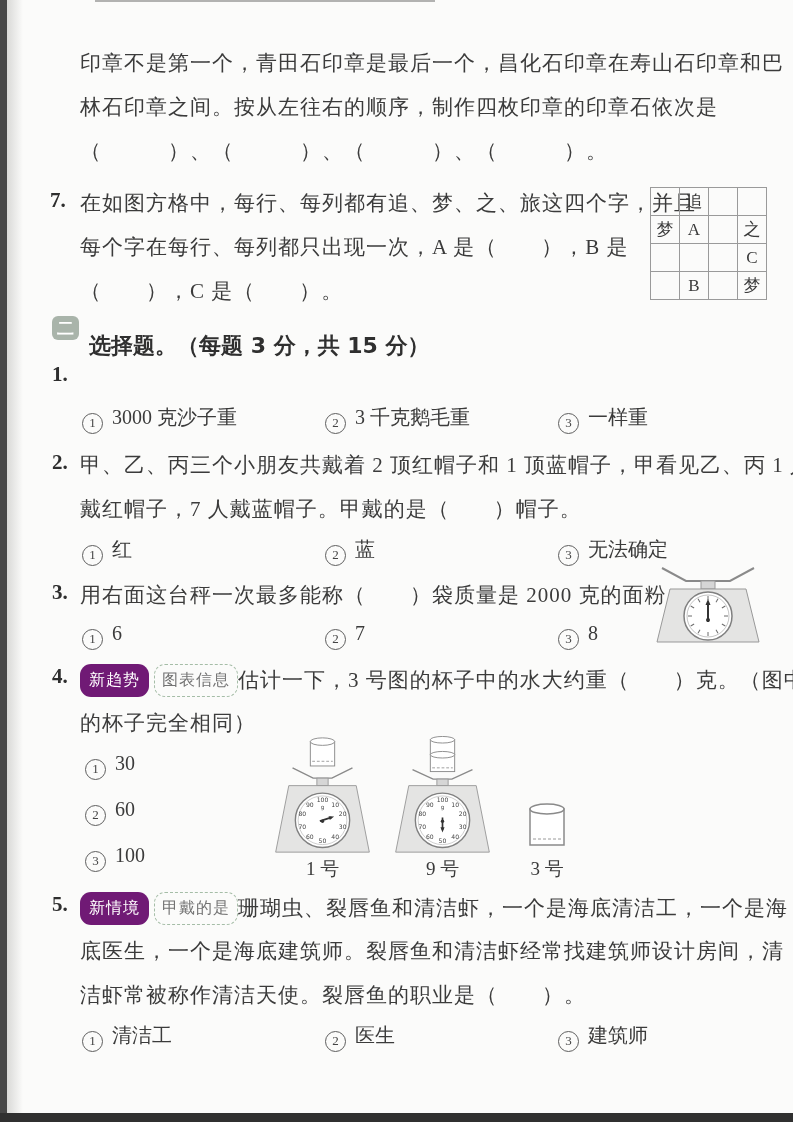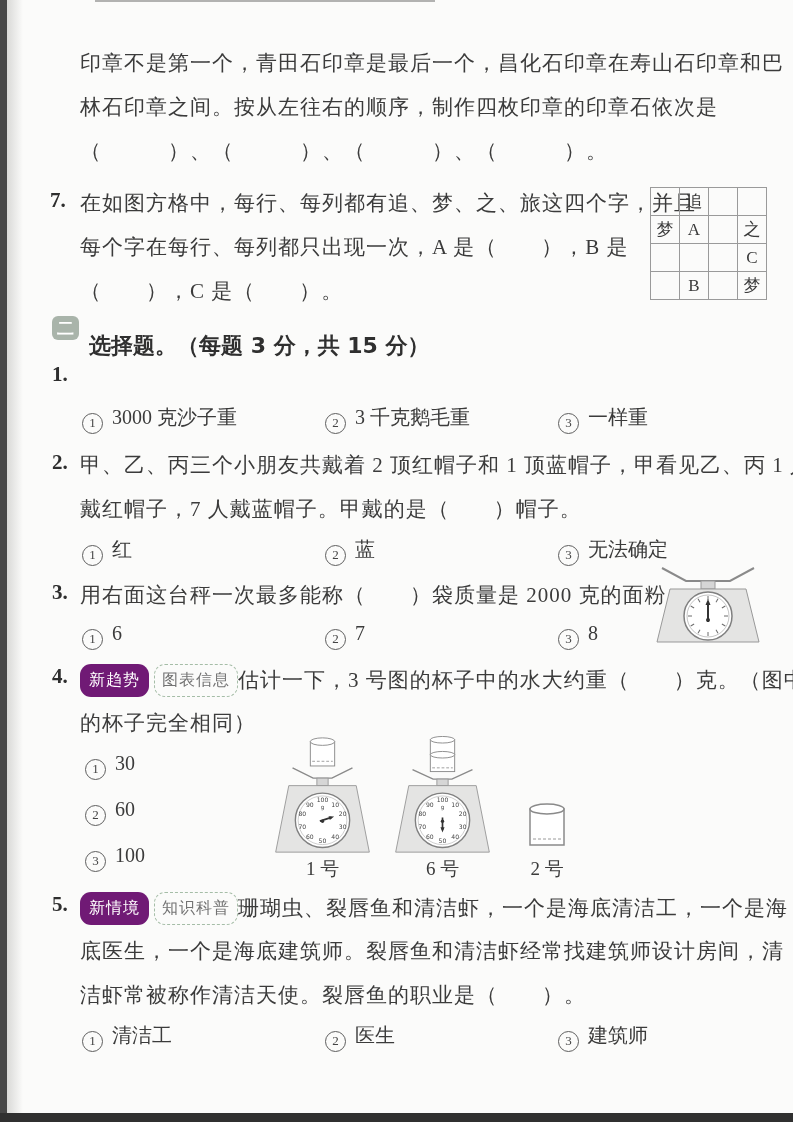--- a/index.html
+++ b/index.html
@@ -206,32 +206,32 @@
     <text x="46.5" y="110" font-size="6.5" text-anchor="middle" fill="#444">60</text>
     <text x="38.5" y="99" font-size="6.5" text-anchor="middle" fill="#444">70</text>
     <text x="38.5" y="85.5" font-size="6.5" text-anchor="middle" fill="#444">80</text>
     <text x="46.5" y="75.5" font-size="6.5" text-anchor="middle" fill="#444">90</text>
     <g transform="rotate(180 60 90)">
       <line x1="60" y1="93" x2="60" y2="80" stroke="#333" stroke-width="1.8"></line>
       <polygon points="60,77 57.8,82.5 62.2,82.5" fill="#333"></polygon>
     </g>
     <circle cx="60" cy="91" r="1.8" fill="#333"></circle>
   </svg>
-  <div class="figlabel" style="left:386px;top:856px;width:113px;">6 号</div>
+  <div class="figlabel" style="left:386px;top:856px;width:113px;">9 号</div>
 
   <svg style="position:absolute;left:524px;top:802px;" width="46" height="48" viewBox="0 0 46 48">
     <rect x="6" y="7" width="34" height="36" fill="#fff" stroke="#8a8a8a" stroke-width="1.5"></rect>
     <ellipse cx="23" cy="7" rx="17" ry="5" fill="#fff" stroke="#8a8a8a" stroke-width="1.5"></ellipse>
     <line x1="9" y1="37" x2="37" y2="37" stroke="#9a9a9a" stroke-dasharray="3 2"></line>
   </svg>
-  <div class="figlabel" style="left:520px;top:856px;width:54px;">2 号</div>
+  <div class="figlabel" style="left:520px;top:856px;width:54px;">3 号</div>
 
   <div class="qnum" style="left:52px;top:892px;">5.</div>
   <div class="tline" style="left:80px;top:892px;">
-    <span class="badge-solid">新情境</span><span class="badge-outline">知识科普</span><span>珊瑚虫、裂唇鱼和清洁虾，一个是海底清洁工，一个是海</span>
+    <span class="badge-solid">新情境</span><span class="badge-outline">甲戴的是</span><span>珊瑚虫、裂唇鱼和清洁虾，一个是海底清洁工，一个是海</span>
   </div>
   <div class="tline" style="left:80px;top:980px;">洁虾常被称作清洁天使。裂唇鱼的职业是（　　）。</div>
   <div class="tline" style="left:80px;top:936px;">底医生，一个是海底建筑师。裂唇鱼和清洁虾经常找建筑师设计房间，清</div>
   <div class="opt" style="left:82px;top:1022px;">
     <span class="circled">1</span><span>清洁工</span>
   </div>
   <div class="opt" style="left:325px;top:1022px;">
     <span class="circled">2</span><span>医生</span>
   </div>
   <div class="opt" style="left:558px;top:1022px;">

